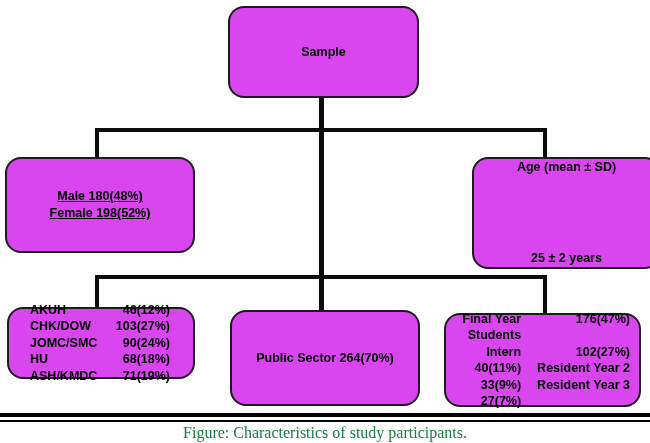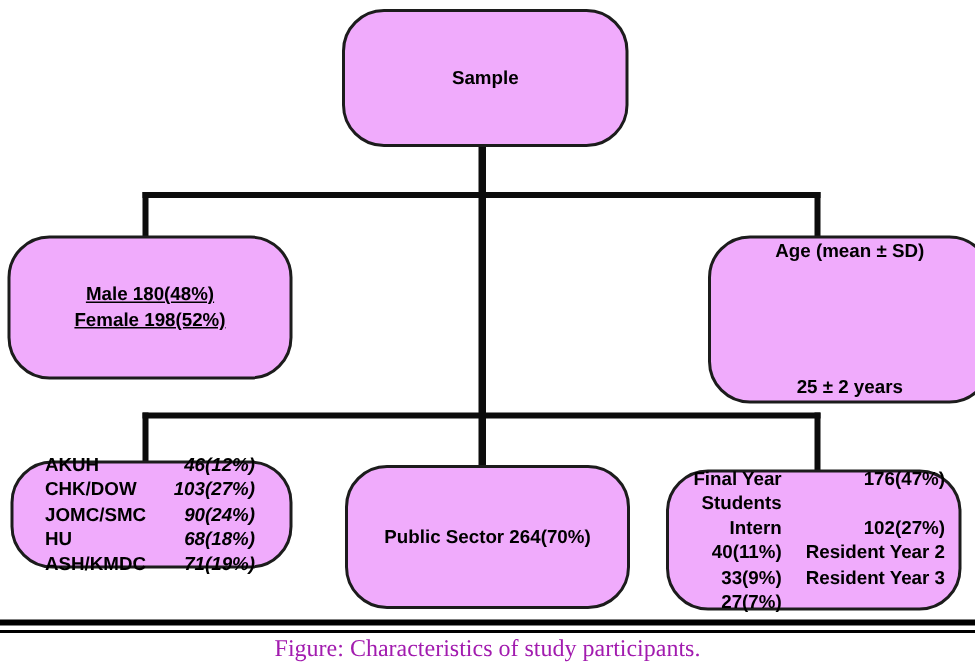--- a/index.html
+++ b/index.html
@@ -12,23 +12,23 @@
     width: 650px;
     height: 443px;
     background: #ffffff;
     overflow: hidden;
     font-family: "Liberation Sans", "DejaVu Sans", sans-serif;
     color: #000000;
   }
   .node {
     position: absolute;
     box-sizing: border-box;
-    background: #f0abfc;
+    background: #d946ef;
     border: 2px solid #1c1c1c;
-    border-radius: 28px;
+    border-radius: 16px;
     display: flex;
     flex-direction: column;
     justify-content: center;
     font-weight: bold;
     font-size: 12.5px;
     line-height: 17px;
     text-align: center;
   }
   .node-sample   { left: 228px; top: 6px;   width: 191px; height: 92px; }
   .node-gender   { left: 5px;   top: 157px; width: 190px; height: 96px; text-decoration: underline; }
@@ -38,21 +38,21 @@
   .node-training { left: 444px; top: 313px; width: 197px; height: 94px; }
 
   .kv-grid {
     display: grid;
     grid-template-columns: 1fr auto;
     column-gap: 8px;
     line-height: 16.5px;
     padding: 0 23px 0 21px;
   }
   .kv-grid .k { text-align: left; }
-  .kv-grid .v { text-align: right; font-style: italic; }
+  .kv-grid .v { text-align: right; }
 
   .kv-grid-right {
     display: grid;
     grid-template-columns: 1fr auto;
     column-gap: 16px;
     line-height: 16.5px;
     padding: 0 9px 0 8px;
     font-size: 12.5px;
   }
   .kv-grid-right .k { text-align: right; }
@@ -70,21 +70,21 @@
   }
   .caption {
     position: absolute;
     left: 0;
     top: 423px;
     width: 650px;
     text-align: center;
     font-family: "Liberation Serif", "DejaVu Serif", serif;
     font-size: 16px;
     line-height: 19px;
-    color: #a21caf;
+    color: #15803d;
   }
 </style>
 </head>
 <body>
 
 <div class="stage">
 
   <div class="conn" style="left:319px; top:96px;  width:5px; height:216px;"></div>
   <div class="conn" style="left:95px;  top:128px; width:452px; height:4px;"></div>
   <div class="conn" style="left:95px;  top:128px; width:4px; height:31px;"></div>

